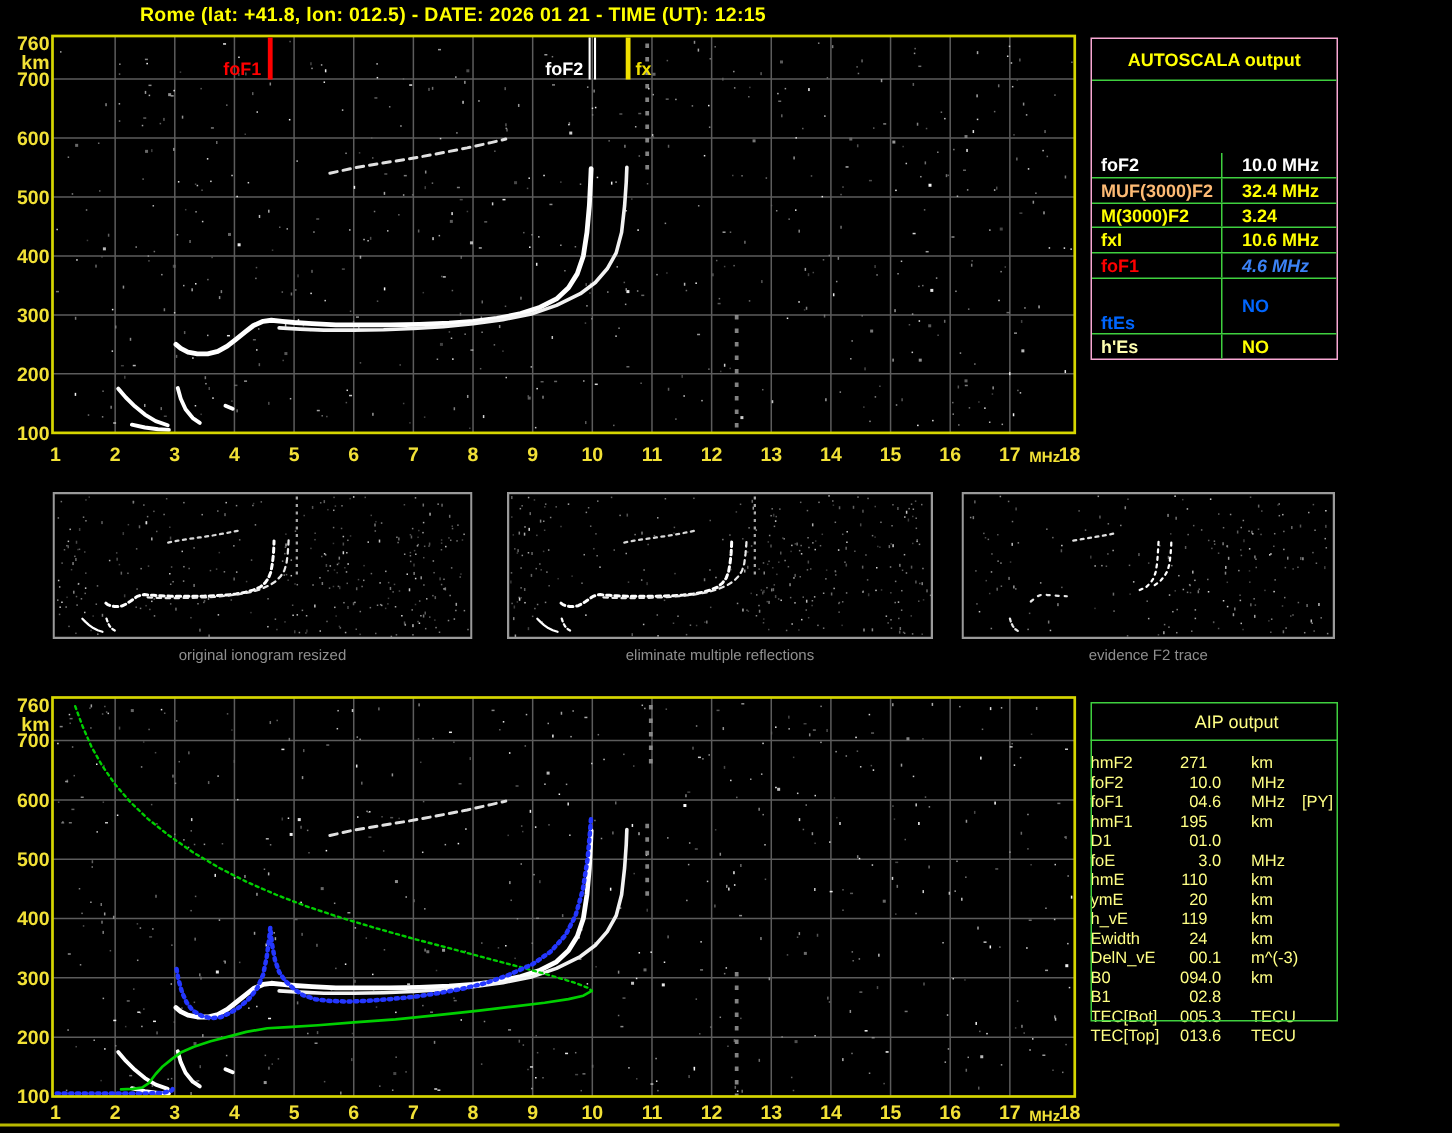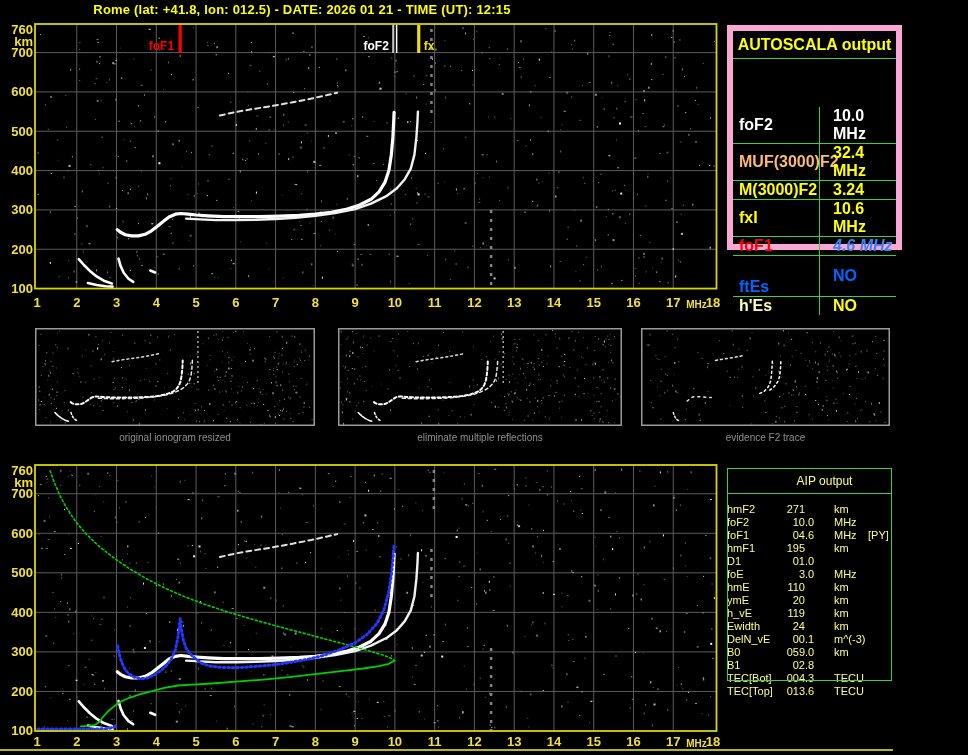--- a/index.html
+++ b/index.html
@@ -6,22 +6,22 @@
   body{width:968px;height:755px;position:relative;overflow:hidden;
        font-family:"Liberation Sans",sans-serif;}
   .stage{position:absolute;inset:0;background:#000;}
   .title{position:absolute;left:0;top:2px;width:604px;text-align:center;
          color:#ffff00;font-weight:bold;font-size:13px;letter-spacing:0.2px;}
   svg{position:absolute;font-family:"Liberation Sans",sans-serif;}
   .thumb-cap{position:absolute;top:432px;height:12px;text-align:center;
              color:#8f8f8f;font-size:10px;}
   
   .as-tbl{position:absolute;left:727px;top:25px;width:163px;height:213px;
-          border:6px solid #f9a8d4;display:flex;flex-direction:column;
-          font-weight:bold;font-size:16px;background:#000;box-sizing:content-box;gap:48px;}
+          border:1px solid #f9a8d4;display:flex;flex-direction:column;
+          font-weight:bold;font-size:12px;background:#000;box-sizing:content-box;gap:48px;}
   .as-head{flex:0 0 27px;display:flex;align-items:center;justify-content:center;
            color:#ffff00;border-bottom:1px solid #3fcf3f;}
   .as-body{flex:1;display:flex;flex-direction:column;}
   .as-row{flex:1;display:flex;}
   .as-row + .as-row{border-top:1px solid #3fcf3f;}
   .as-label{width:86px;display:flex;align-items:center;padding-left:6px;box-sizing:border-box;}
   .as-value{flex:1;border-left:1px solid #3fcf3f;display:flex;align-items:center;
             padding-left:13px;box-sizing:border-box;}
   
   .aip-head{position:absolute;left:727px;top:470px;width:163px;height:23px;
@@ -2325,35 +2325,35 @@
       </div>
       <div class="aip-row">
         <span class="aip-name">DelN_vE</span>
         <span class="aip-int">00</span>
         <span class="aip-frac">.1</span>
         <span class="aip-unit">m^(-3)</span>
         <span class="aip-extra"></span>
       </div>
       <div class="aip-row">
         <span class="aip-name">B0</span>
-        <span class="aip-int">059</span>
+        <span class="aip-int">094</span>
         <span class="aip-frac">.0</span>
         <span class="aip-unit">km</span>
         <span class="aip-extra"></span>
       </div>
       <div class="aip-row">
         <span class="aip-name">B1</span>
         <span class="aip-int">02</span>
         <span class="aip-frac">.8</span>
         <span class="aip-unit"></span>
         <span class="aip-extra"></span>
       </div>
       <div class="aip-row">
         <span class="aip-name">TEC[Bot]</span>
-        <span class="aip-int">004</span>
+        <span class="aip-int">005</span>
         <span class="aip-frac">.3</span>
         <span class="aip-unit">TECU</span>
         <span class="aip-extra"></span>
       </div>
       <div class="aip-row">
         <span class="aip-name">TEC[Top]</span>
         <span class="aip-int">013</span>
         <span class="aip-frac">.6</span>
         <span class="aip-unit">TECU</span>
         <span class="aip-extra"></span>

